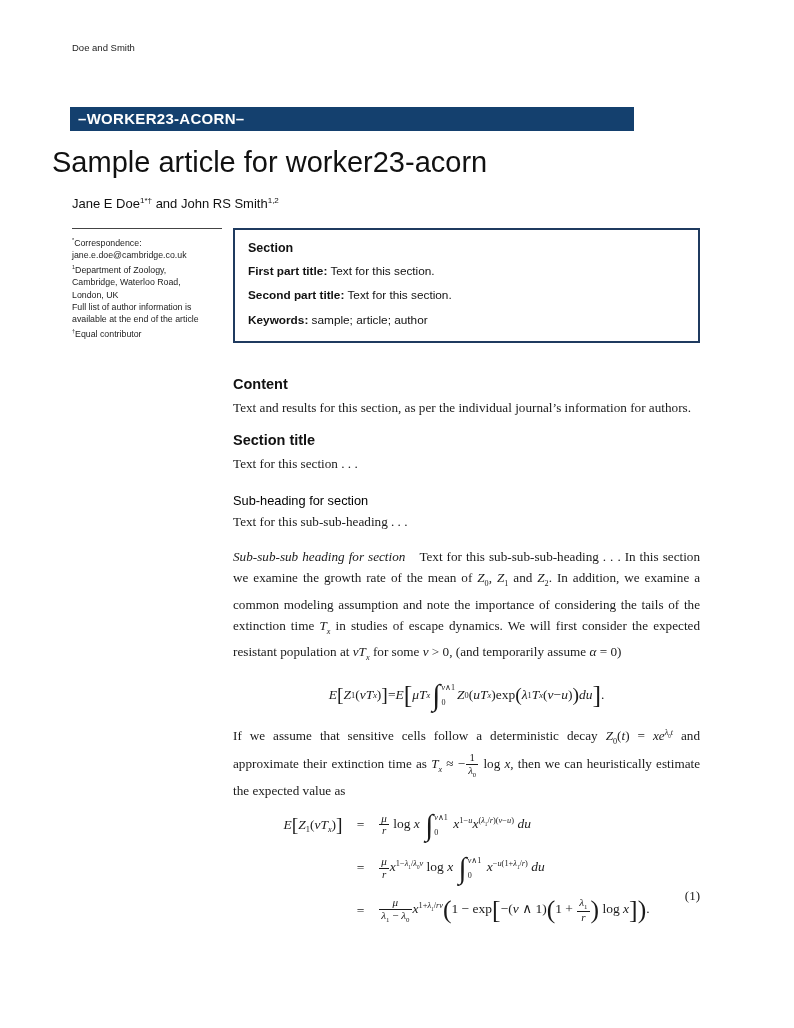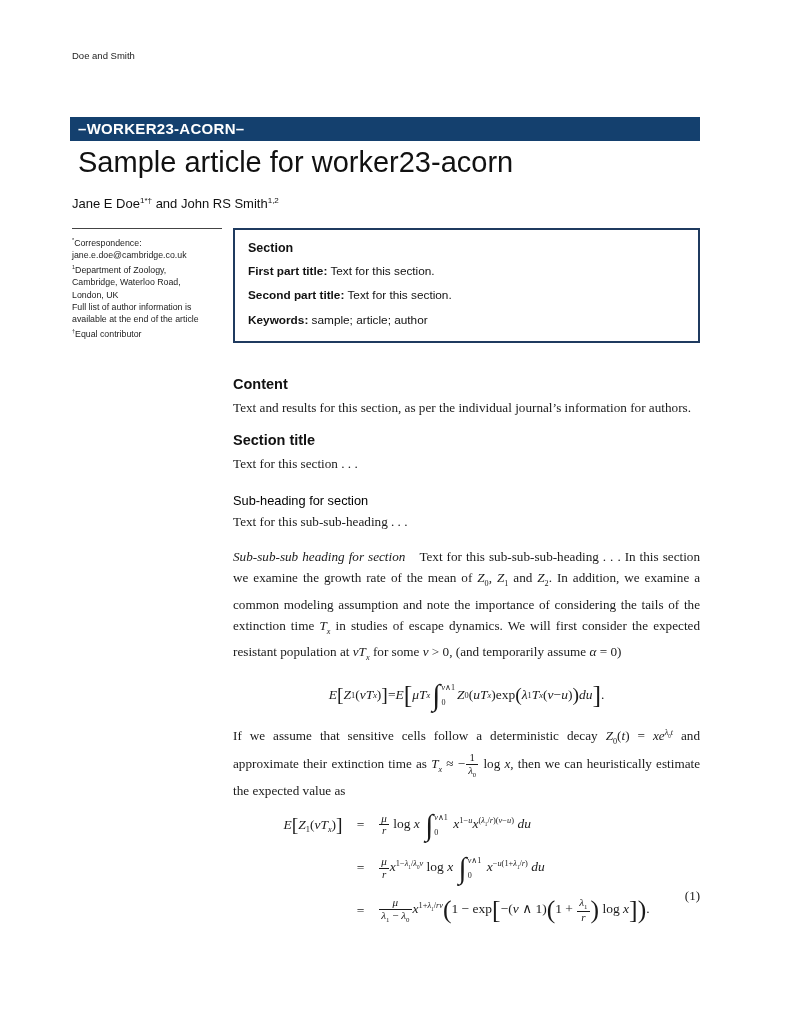--- a/index.html
+++ b/index.html
@@ -6,31 +6,31 @@
     --banner-bg:#14406e;
     --abs-border:#1f3a5f;
     --ink:#1a1a1a;
   }
   html,body{margin:0;padding:0;background:#fff;}
   .page{
     position:relative;width:794px;height:1028px;background:#fff;
     font-family:"Liberation Serif",serif;color:var(--ink);overflow:hidden;
   }
   .running-head{
-    position:absolute;left:72px;top:50px;
+    position:absolute;left:72px;top:42px;
     font-family:"Liberation Sans",sans-serif;font-size:9.5px;color:#222;
   }
   .banner{
-    position:absolute;left:70px;top:117px;width:630px;height:24px;
+    position:absolute;left:70px;top:107px;width:564px;height:24px;
     background:var(--banner-bg);color:#fff;box-sizing:border-box;
     font-family:"Liberation Sans",sans-serif;font-weight:bold;font-size:15px;
     line-height:24px;padding-left:8px;letter-spacing:.3px;
   }
   .title{
-    position:absolute;left:78px;top:146px;margin:0;
+    position:absolute;left:52px;top:146px;margin:0;
     font-family:"Liberation Sans",sans-serif;font-weight:normal;font-size:29px;color:#111;
   }
   .authors{
     position:absolute;left:72px;top:196px;
     font-family:"Liberation Sans",sans-serif;font-size:13px;color:#111;
   }
   .authors sup{font-size:.62em;}
   .columns{position:absolute;left:72px;top:228px;width:628px;display:flex;gap:11px;}
   .sidebar{
     width:150px;flex:none;border-top:1px solid #444;padding-top:5px;

